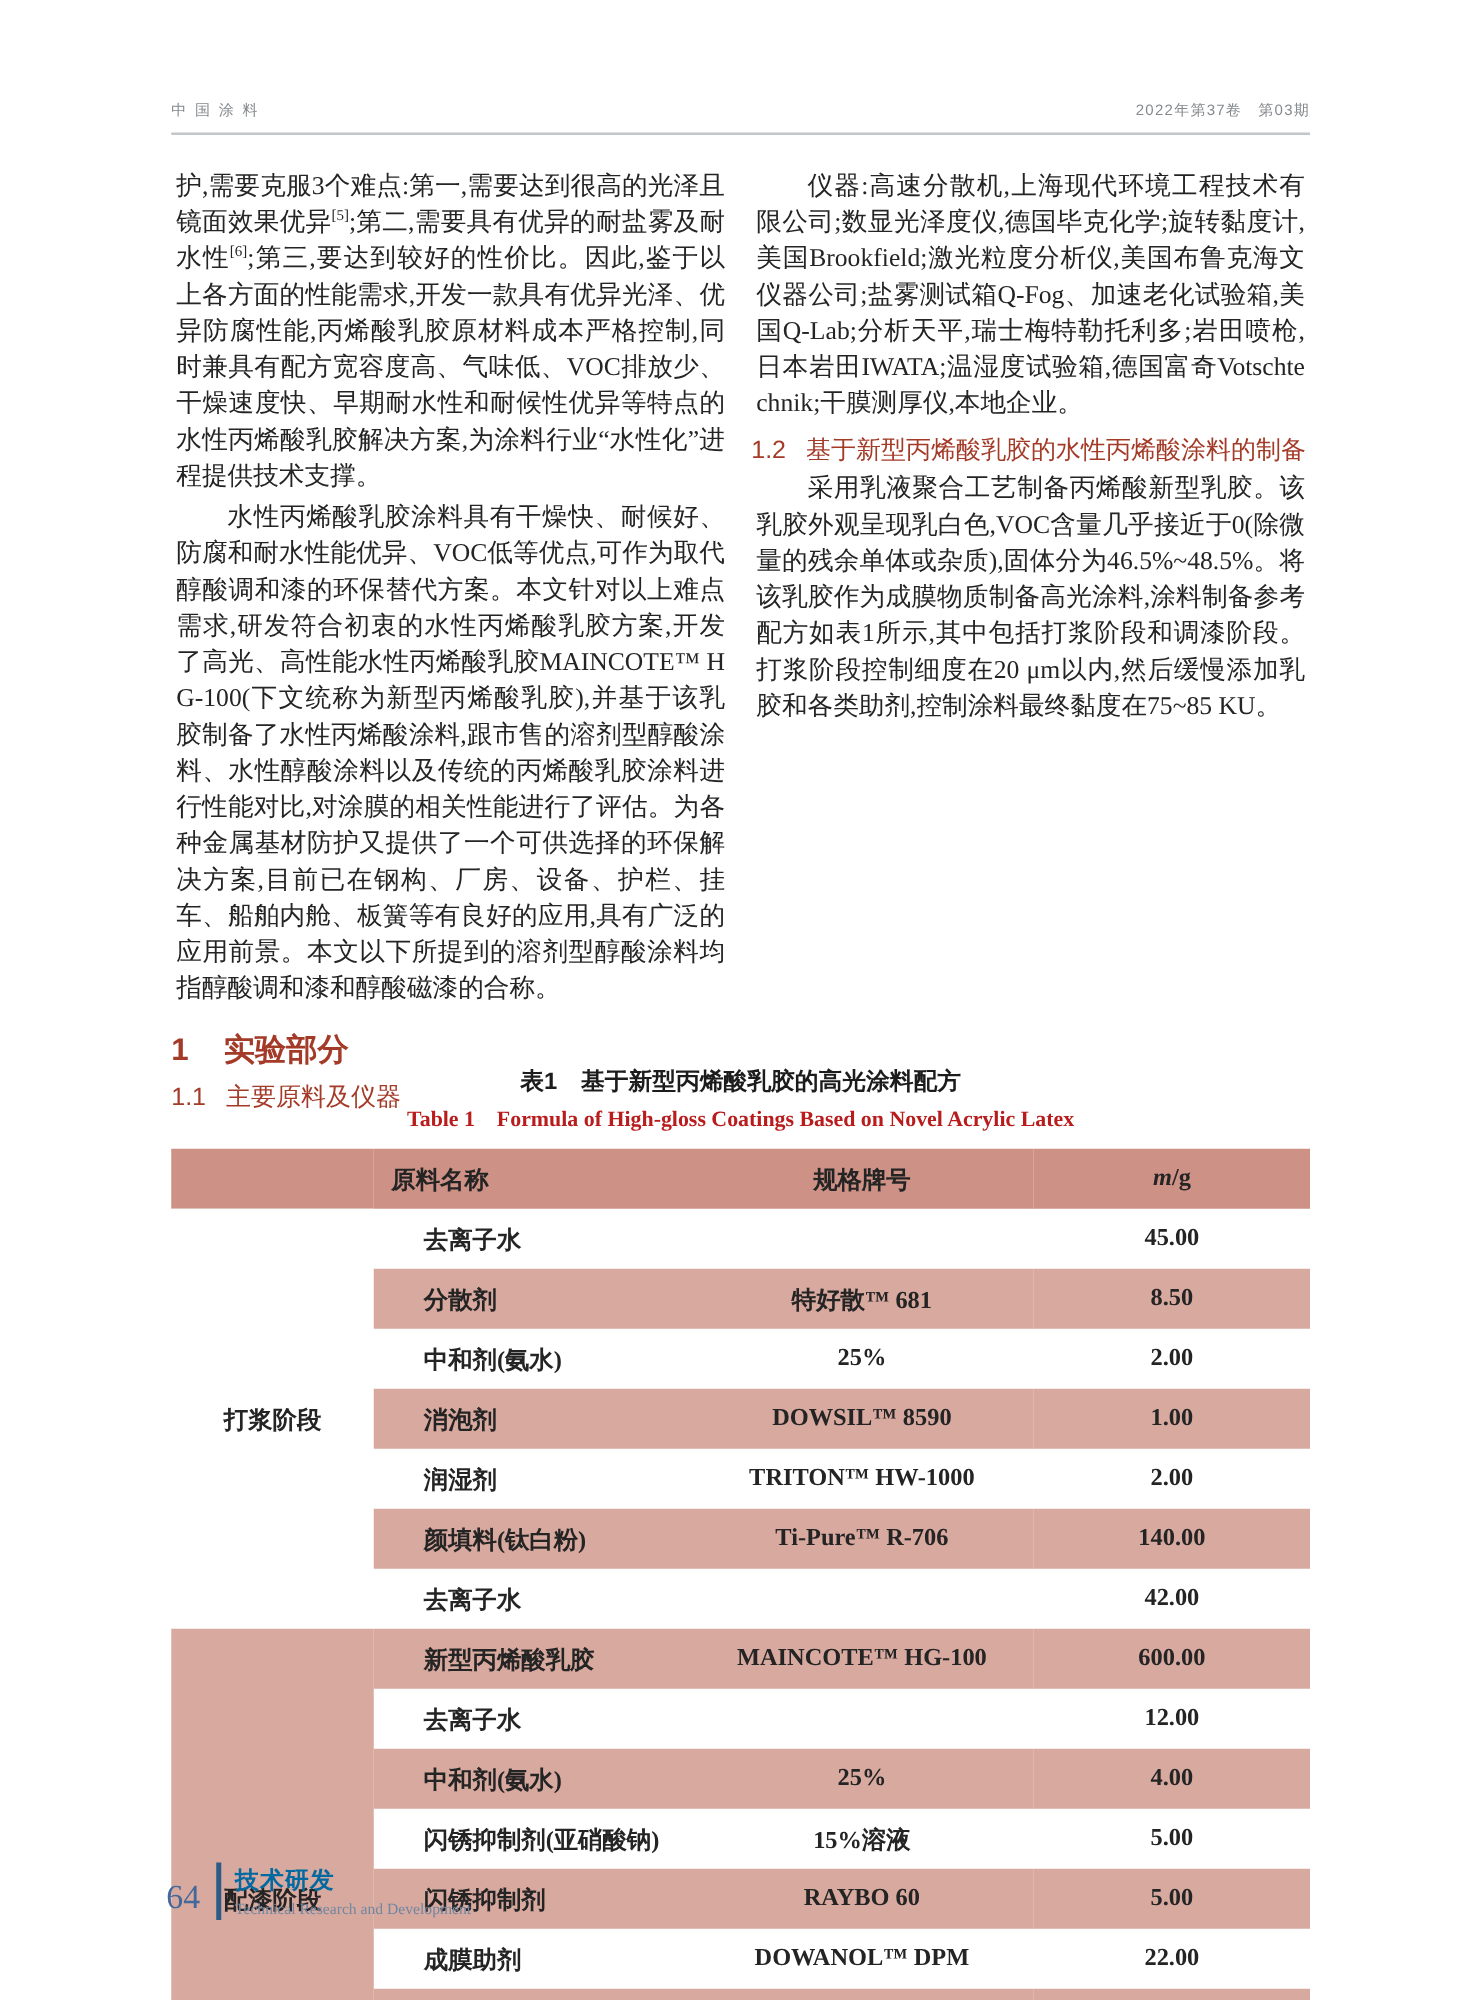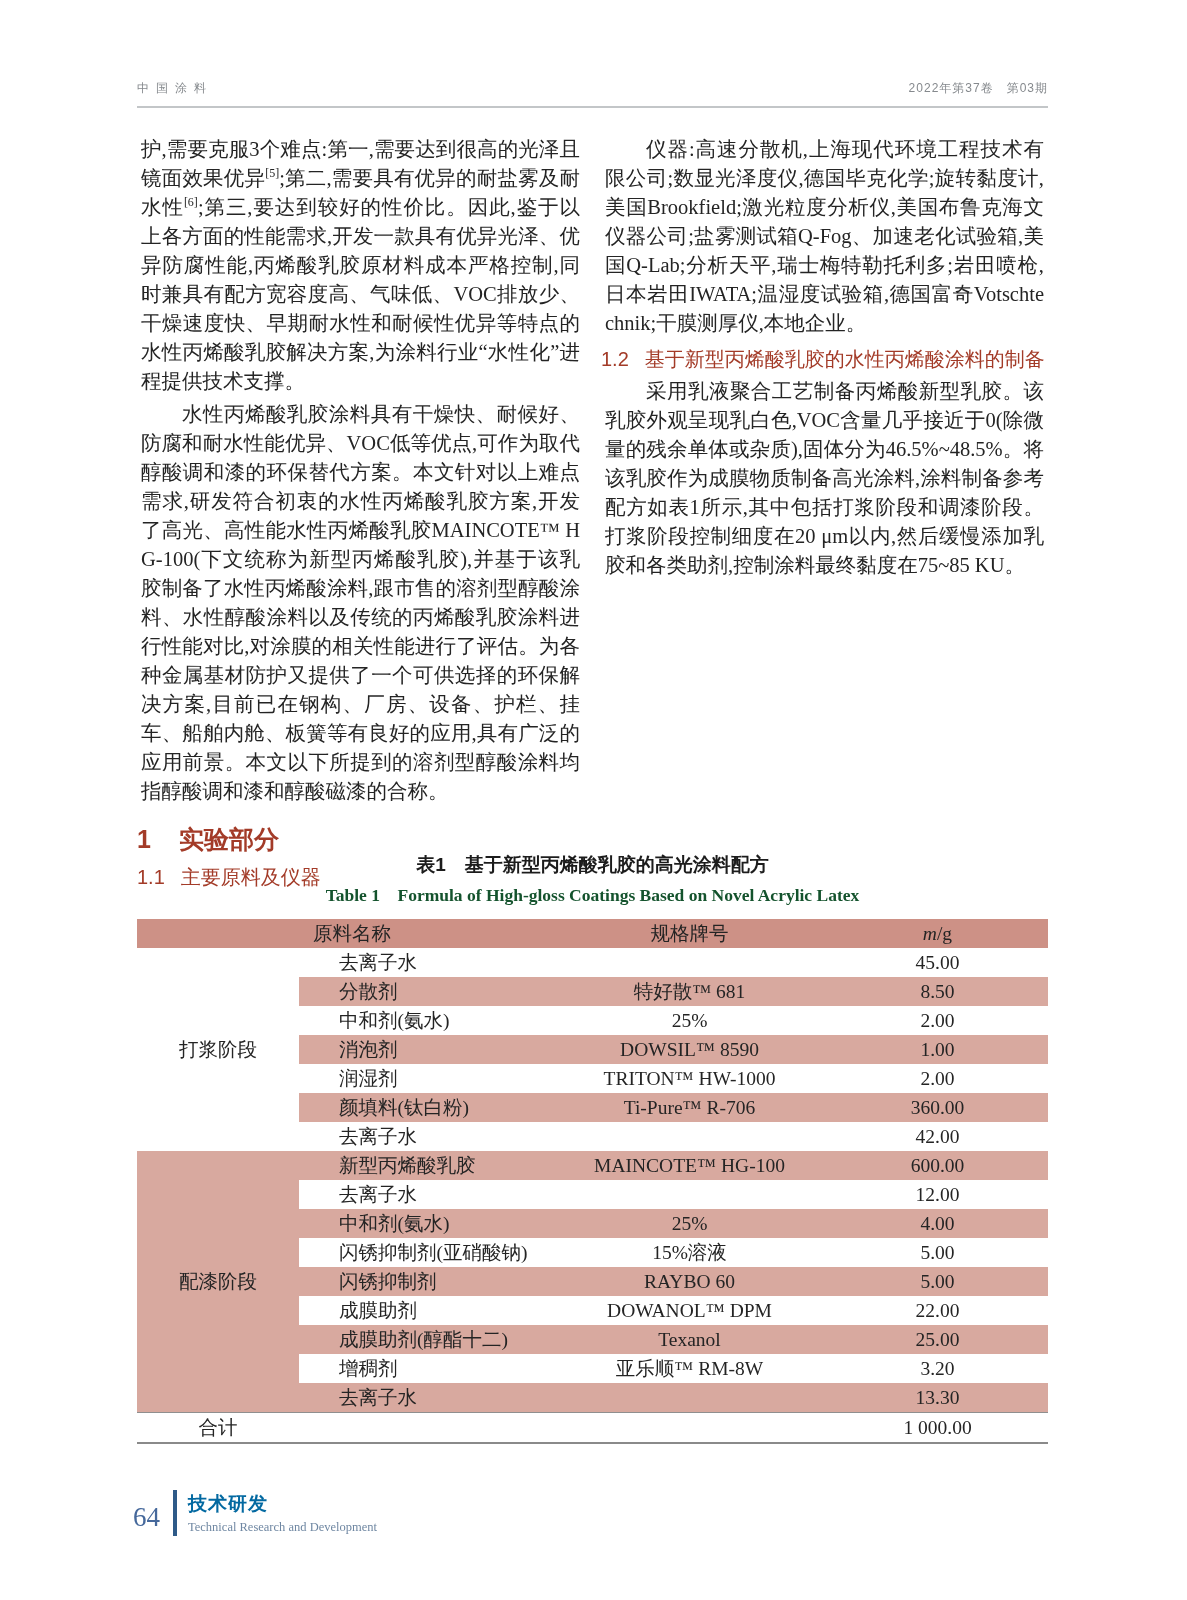--- a/index.html
+++ b/index.html
@@ -45,29 +45,29 @@
   .h2 .num { margin-right:16px; }
 
   
   .table-block { position:absolute; top:852px; left:137px; width:911px; }
   .tbl-title-zh {
     text-align:center; font-family:"Liberation Sans", sans-serif;
     font-weight:bold; font-size:19px; color:#1c1c1c;
   }
   .tbl-title-en {
     text-align:center; margin-top:5px; font-family:"Liberation Serif", serif;
-    font-weight:bold; font-size:17.5px; color:#14532d;
+    font-weight:bold; font-size:17.5px; color:#b91c1c;
   }
   table.formula {
     width:911px; margin-top:12px; border-collapse:collapse; table-layout:fixed;
     font-size:19.5px; color:#242424;
   }
   col.c-stage { width:162px; } col.c-ing { width:253px; }
   col.c-spec { width:275px; } col.c-val { width:221px; }
-  .formula th, .formula td { height:29px; padding:0; vertical-align:middle; font-weight:normal; }
+  .formula th, .formula td { height:48px; padding:0; vertical-align:middle; font-weight:bold; }
   .formula thead th { background:var(--pink-head); }
   th.ing, td.ing { text-align:left; }
   th.ing { padding-left:14px; }
   td.ing { padding-left:40px; }
   th.spec, td.spec, th.val, td.val { text-align:center; }
   .mg-sym { font-style:italic; }
   td.stage { text-align:center; background:#ffffff; }
   td.stage.stage-pink { background:var(--pink-row); }
   tr.pink td.c { background:var(--pink-row); }
   tfoot tr { border-top:1px solid #8f8f8f; border-bottom:2px solid #8a8a8a; }
@@ -157,21 +157,21 @@
             <td class="val c">1.00</td>
           </tr>
           <tr>
             <td class="ing c">润湿剂</td>
             <td class="spec c">TRITON™ HW-1000</td>
             <td class="val c">2.00</td>
           </tr>
           <tr class="pink">
             <td class="ing c">颜填料(钛白粉)</td>
             <td class="spec c">Ti-Pure™ R-706</td>
-            <td class="val c">360.00</td>
+            <td class="val c">140.00</td>
           </tr>
           <tr>
             <td class="ing c">去离子水</td>
             <td class="spec c"></td>
             <td class="val c">42.00</td>
           </tr>
           <tr class="pink">
             <td class="stage stage-pink" rowspan="9">配漆阶段</td>
             <td class="ing c">新型丙烯酸乳胶</td>
             <td class="spec c">MAINCOTE™ HG-100</td>

